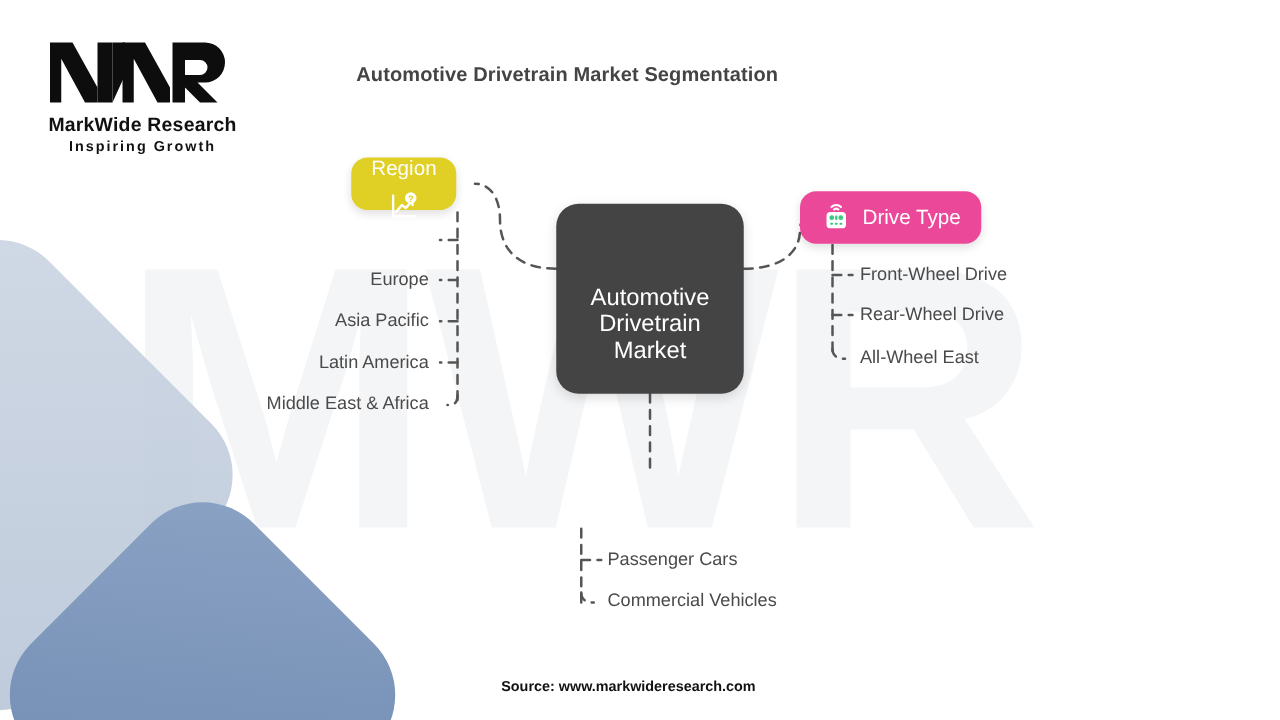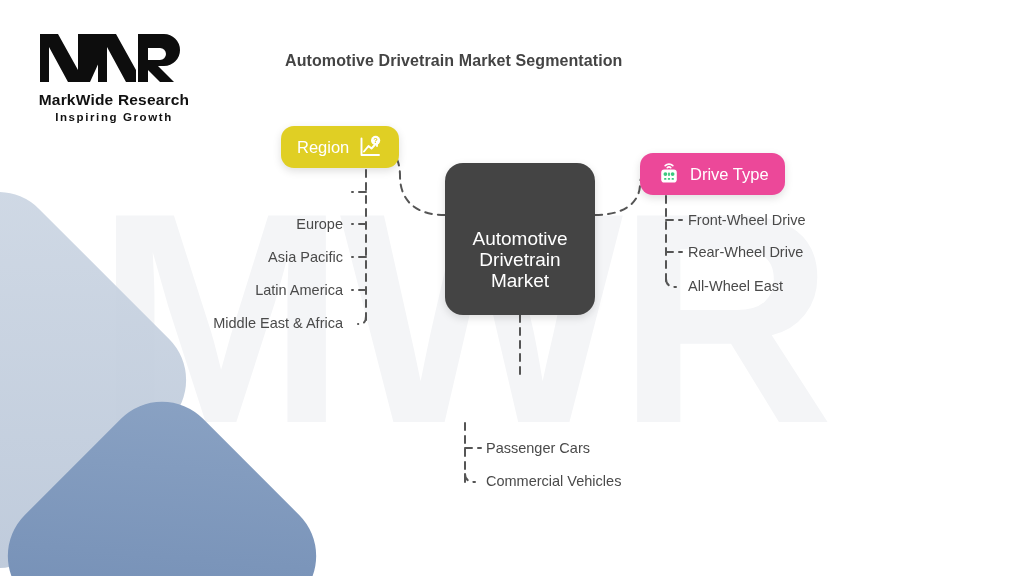--- a/index.html
+++ b/index.html
@@ -66,21 +66,21 @@
   }
 
   
   .badge{
     position:absolute;display:flex;align-items:center;gap:8px;
     border-radius:13px;padding:0 16px;height:42px;
     box-shadow:0 3px 8px rgba(0,0,0,.13);
     color:#ffffff;font-size:16.5px;white-space:nowrap;
   }
   .badge .bicon{display:flex;align-items:center;justify-content:center;width:26px;height:26px;}
-  .badge-region{left:281px;top:126px;background:#e0cf24;flex-direction:row;}
+  .badge-region{left:281px;top:126px;background:#e0cf24;flex-direction:column;}
   .badge-drive{left:640px;top:153px;background:#ec4899;}
   .badge-vehicle{left:439px;top:380px;background:#b95ce4;}
 
   
   .leaf{
     position:absolute;font-size:14.5px;color:#4a4a4a;white-space:nowrap;
   }
   .leaf-right{text-align:right;}
   .leaf-left{text-align:left;}
 
@@ -194,14 +194,15 @@
   <div class="leaf leaf-right" style="left:60px;top:282px;width:283px;">Latin America</div>
   <div class="leaf leaf-right" style="left:60px;top:315px;width:283px;">Middle East &amp; Africa</div>
 
   <div class="leaf leaf-left" style="left:688px;top:212px;">Front-Wheel Drive</div>
   <div class="leaf leaf-left" style="left:688px;top:244px;">Rear-Wheel Drive</div>
   <div class="leaf leaf-left" style="left:688px;top:278px;">All-Wheel East</div>
 
   <div class="leaf leaf-left" style="left:486px;top:440px;">Passenger Cars</div>
   <div class="leaf leaf-left" style="left:486px;top:473px;">Commercial Vehicles</div>
 
+  <div class="source">Source: www.markwideresearch.com</div>
 
 </div>
 
 </body></html>

